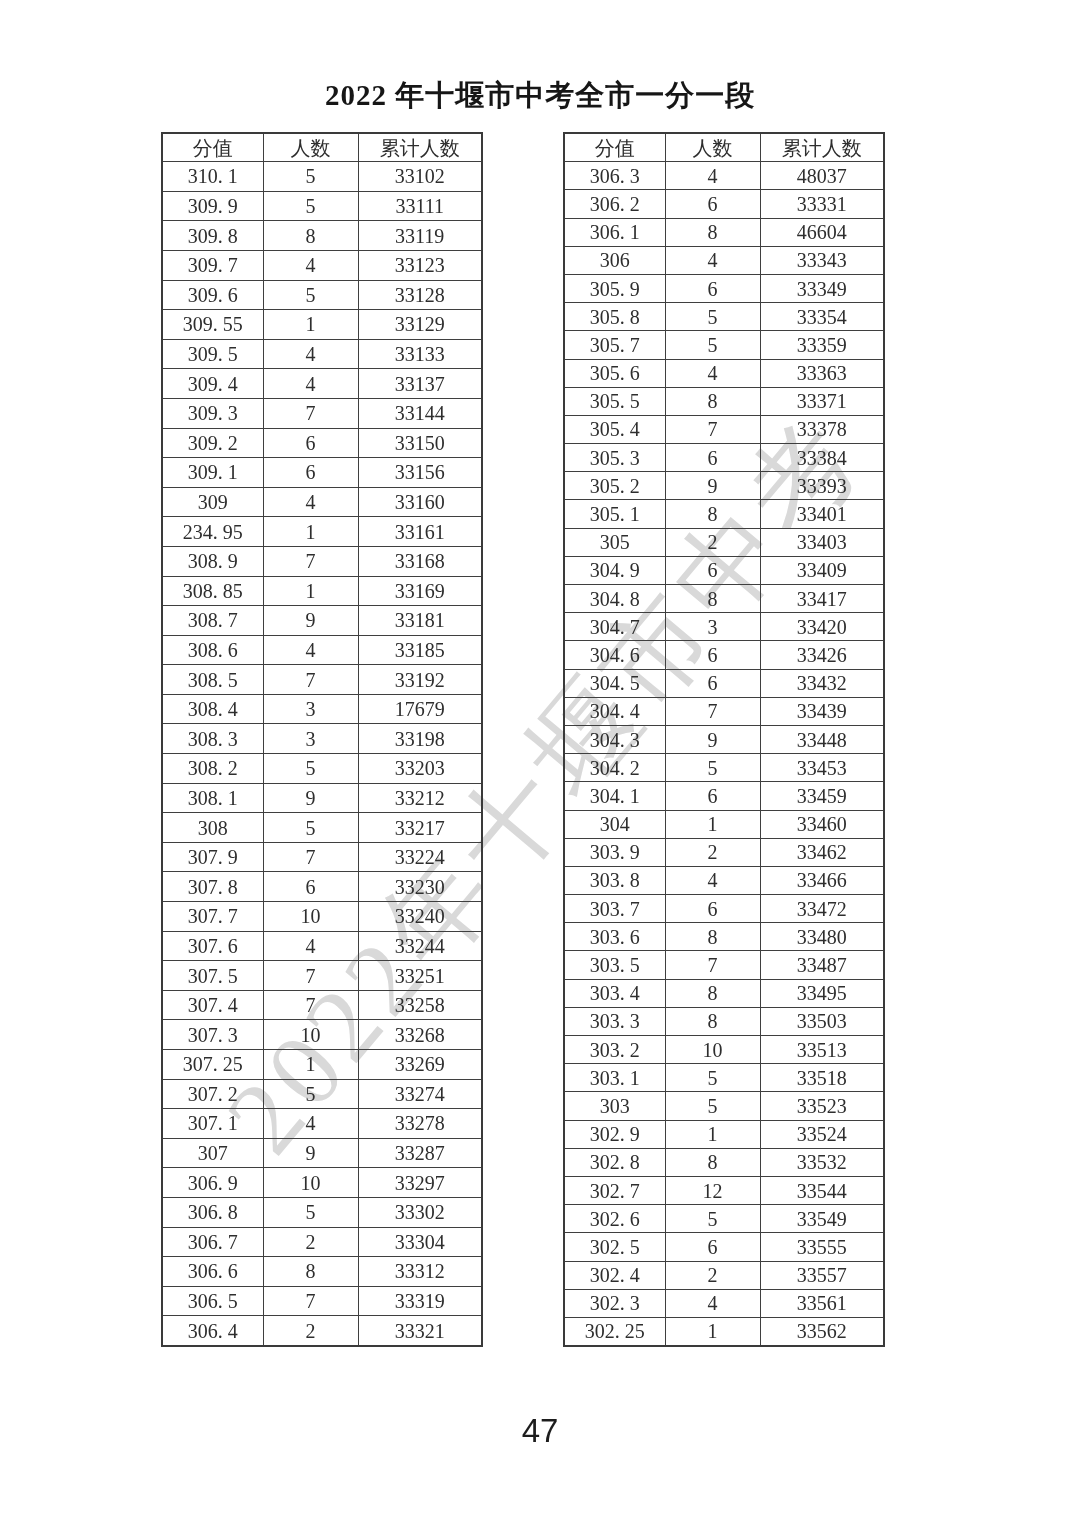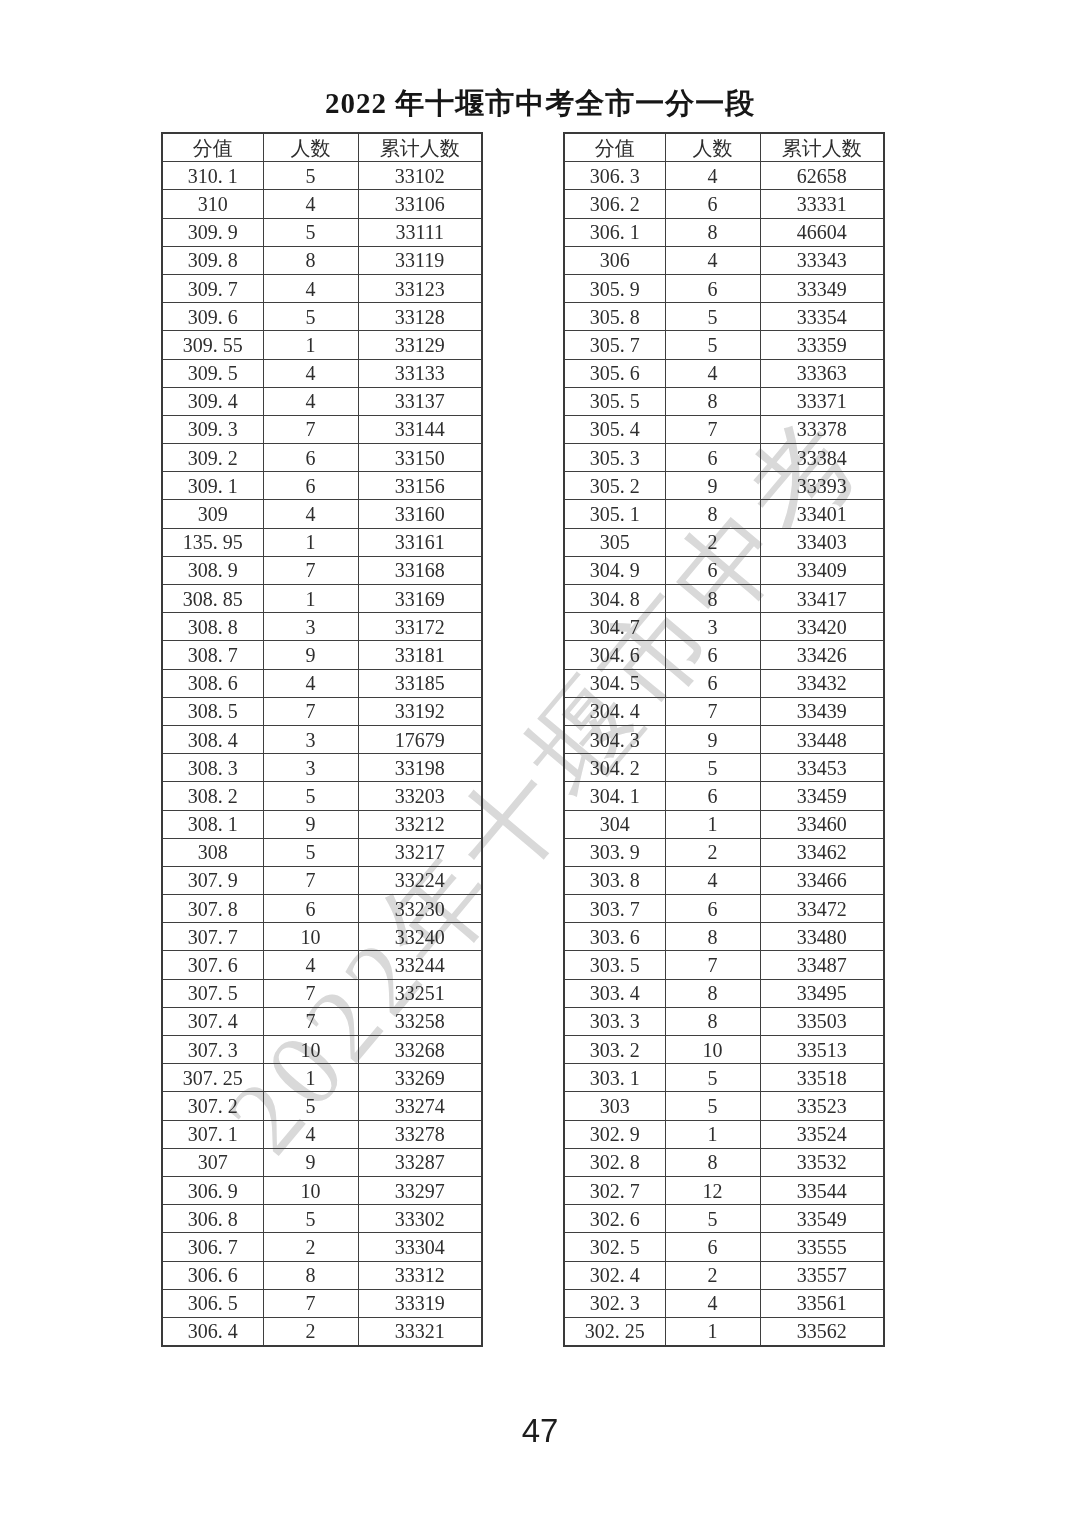--- a/index.html
+++ b/index.html
@@ -23,21 +23,21 @@
     font-size: 105px;
     letter-spacing: 8px;
     color: #d9d9d9;
     white-space: nowrap;
     z-index: 0;
     user-select: none;
     font-family: "Liberation Serif", "DejaVu Serif", serif;
   }
   .title {
     position: absolute;
-    top: 84px;
+    top: 76px;
     left: 0;
     width: 100%;
     margin: 0;
     text-align: center;
     font-size: 29px;
     font-weight: bold;
     color: #161616;
     letter-spacing: 1px;
     z-index: 2;
   }
@@ -106,25 +106,20 @@
             <th>累计人数</th>
           </tr>
       </thead>
       <tbody>
           <tr>
             <td>310. 1</td>
             <td>5</td>
             <td>33102</td>
           </tr>
           <tr>
-            <td>310</td>
-            <td>4</td>
-            <td>33106</td>
-          </tr>
-          <tr>
             <td>309. 9</td>
             <td>5</td>
             <td>33111</td>
           </tr>
           <tr>
             <td>309. 8</td>
             <td>8</td>
             <td>33119</td>
           </tr>
           <tr>
@@ -166,38 +161,33 @@
             <td>309. 1</td>
             <td>6</td>
             <td>33156</td>
           </tr>
           <tr>
             <td>309</td>
             <td>4</td>
             <td>33160</td>
           </tr>
           <tr>
-            <td>135. 95</td>
+            <td>234. 95</td>
             <td>1</td>
             <td>33161</td>
           </tr>
           <tr>
             <td>308. 9</td>
             <td>7</td>
             <td>33168</td>
           </tr>
           <tr>
             <td>308. 85</td>
             <td>1</td>
             <td>33169</td>
-          </tr>
-          <tr>
-            <td>308. 8</td>
-            <td>3</td>
-            <td>33172</td>
           </tr>
           <tr>
             <td>308. 7</td>
             <td>9</td>
             <td>33181</td>
           </tr>
           <tr>
             <td>308. 6</td>
             <td>4</td>
             <td>33185</td>
@@ -330,21 +320,21 @@
         <tr>
             <th>分值</th>
             <th>人数</th>
             <th>累计人数</th>
           </tr>
       </thead>
       <tbody>
           <tr>
             <td>306. 3</td>
             <td>4</td>
-            <td>62658</td>
+            <td>48037</td>
           </tr>
           <tr>
             <td>306. 2</td>
             <td>6</td>
             <td>33331</td>
           </tr>
           <tr>
             <td>306. 1</td>
             <td>8</td>
             <td>46604</td>

